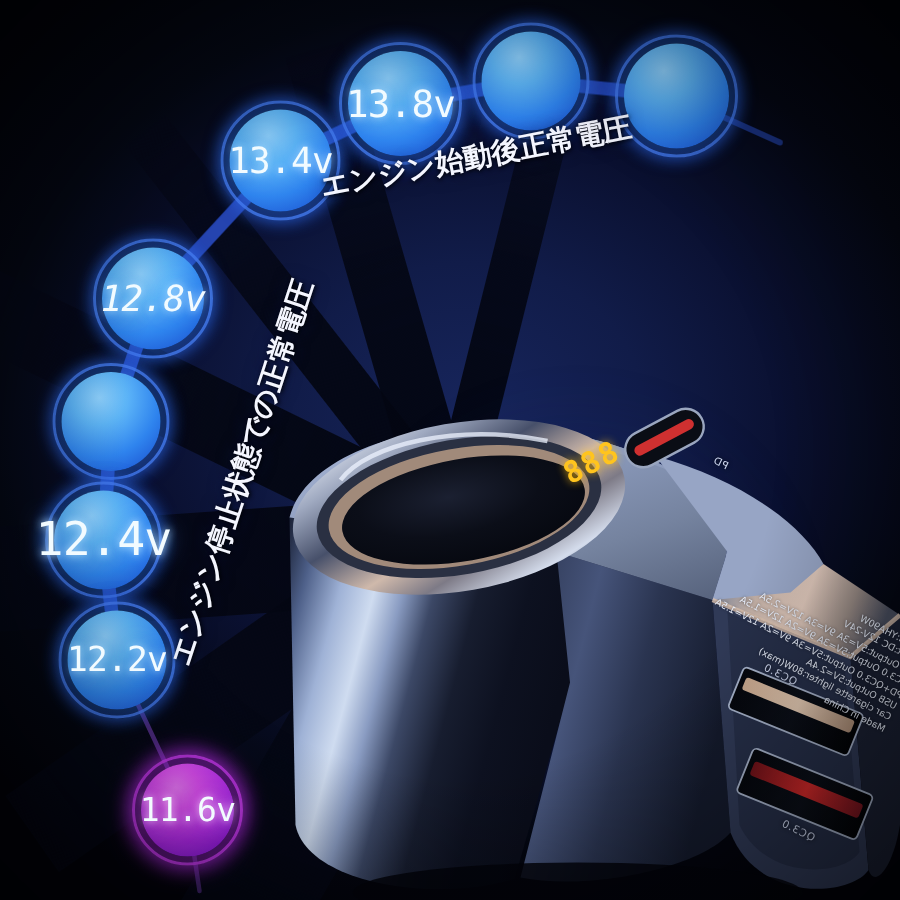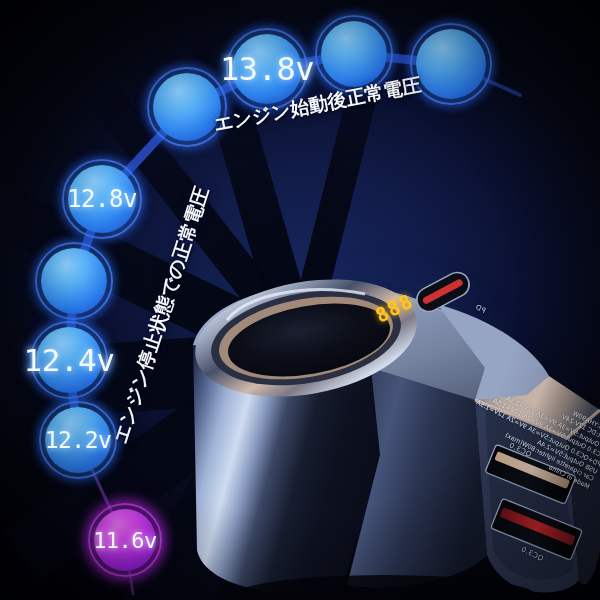--- a/index.html
+++ b/index.html
@@ -190,30 +190,31 @@
         <div class="ring"></div>
         <div class="core"></div>
       </div>
       <div class="bubble" style="left: 315px; top: 15px; width: 78px; height: 78px;">
         <div class="ring"></div>
         <div class="core"></div>
       </div>
       <div class="bubble" style="left: 226px; top: 28px; width: 82px; height: 82px;">
         <div class="ring"></div>
         <div class="core"></div>
-        <div class="val" style="font-size: 32px;">13.8v</div>
+        <div class="val" style="font-size: 25px;">13.8v</div>
       </div>
       <div class="bubble" style="left: 147px; top: 67px; width: 80px; height: 80px;">
         <div class="ring"></div>
         <div class="core"></div>
+        <div class="val" style="font-size: 24px;">13.4v</div>
       </div>
       <div class="bubble" style="left: 62px; top: 159px; width: 80px; height: 80px;">
         <div class="ring"></div>
         <div class="core"></div>
-        <div class="val" style="font-size: 24px;">12.8v</div>
+        <div class="val" style="font-size: 24px; font-style: italic;">12.8v</div>
       </div>
       <div class="bubble" style="left: 35px; top: 242px; width: 78px; height: 78px;">
         <div class="ring"></div>
         <div class="core"></div>
       </div>
       <div class="bubble" style="left: 30px; top: 321px; width: 78px; height: 78px;">
         <div class="ring"></div>
         <div class="core"></div>
         <div class="val" style="font-size: 31px;">12.4v</div>
       </div>

